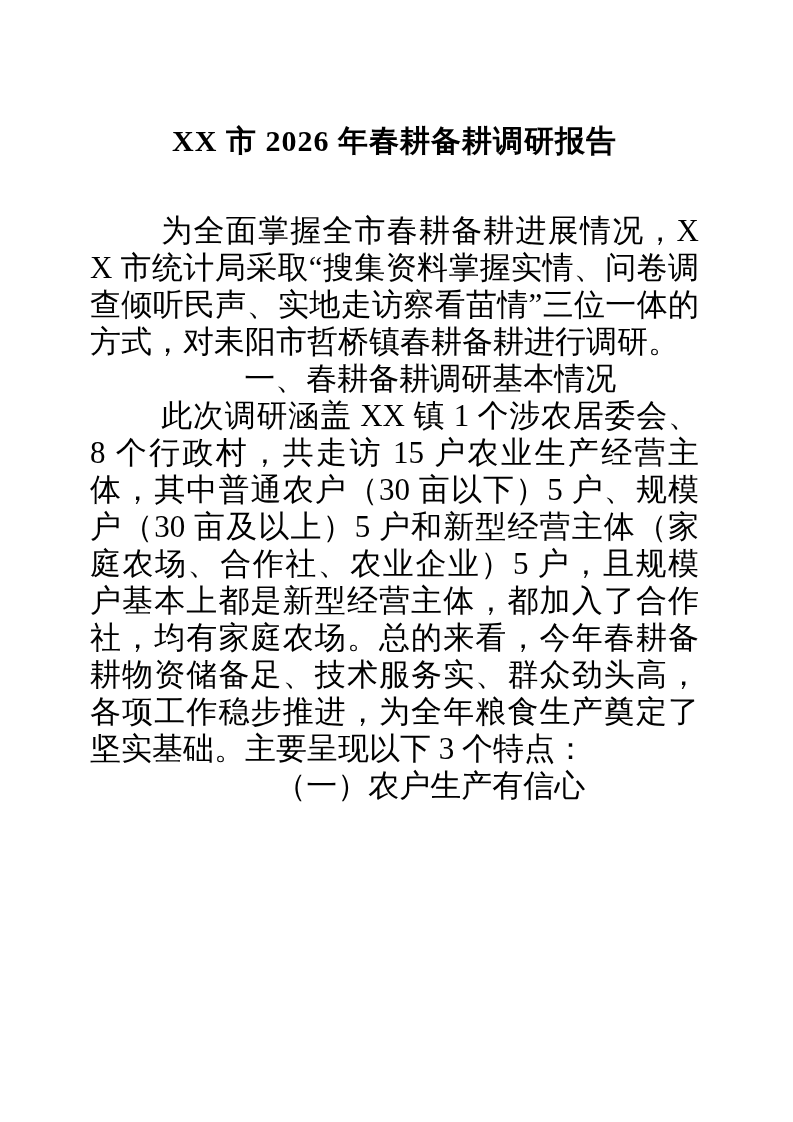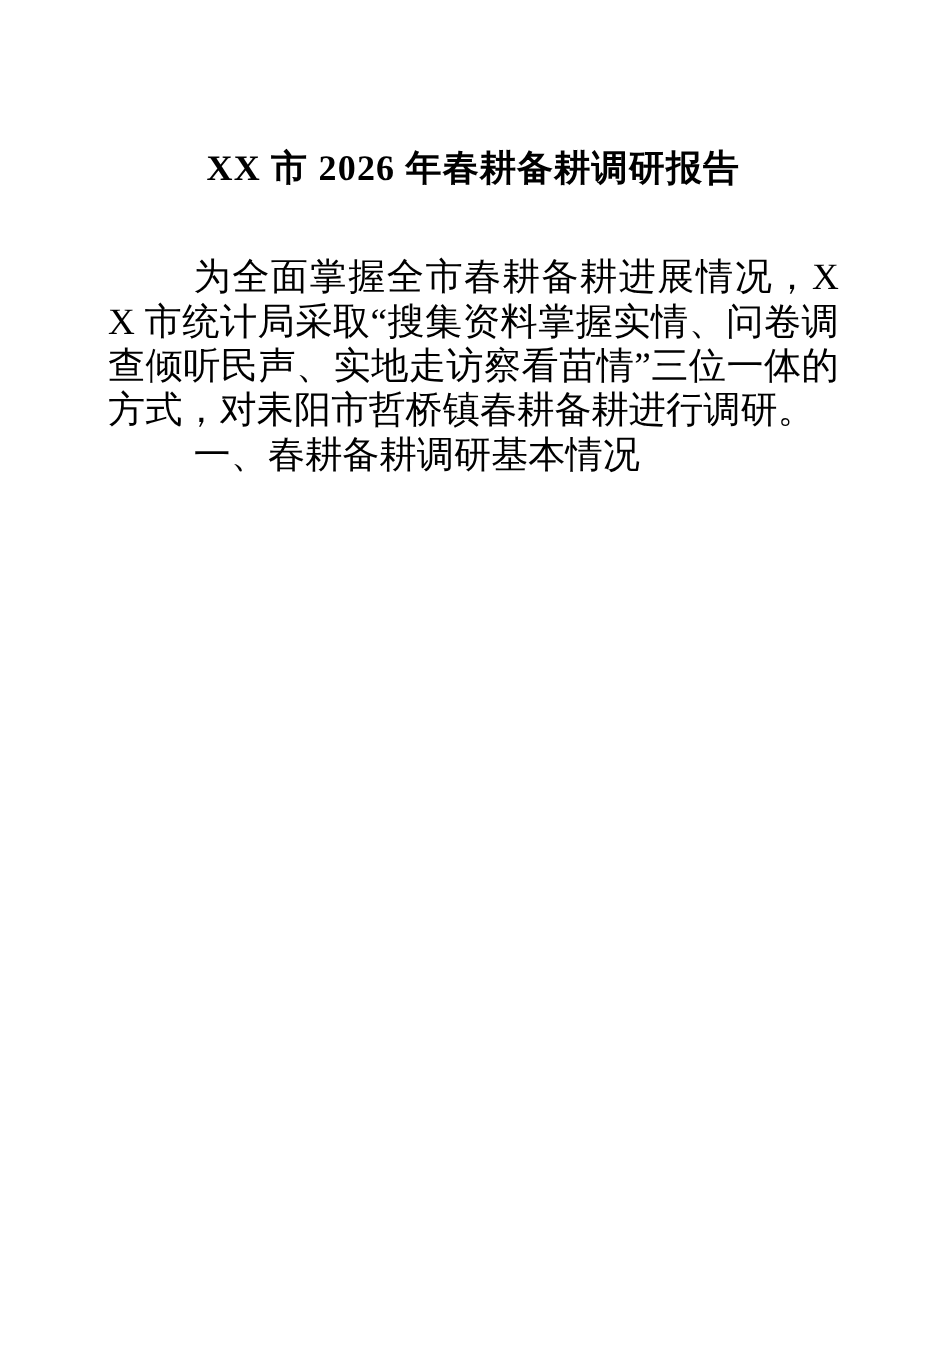--- a/index.html
+++ b/index.html
@@ -35,25 +35,27 @@
   }
   .doc-body p {
     margin: 0;
     padding: 0;
     text-indent: 2.3em;
     text-align: justify;
     text-justify: inter-character;
     word-break: break-all;
   }
   .doc-body p.heading {
-    text-align: left;
+    text-align: center;
   }
 </style>
 </head>
 <body>
 
 <div class="page">
   <h1 class="doc-title">XX 市 2026 年春耕备耕调研报告</h1>
   <div class="doc-body">
       <p class="body">为全面掌握全市春耕备耕进展情况，XX 市统计局采取“搜集资料掌握实情、问卷调查倾听民声、实地走访察看苗情”三位一体的方式，对耒阳市哲桥镇春耕备耕进行调研。</p>
       <p class="heading">一、春耕备耕调研基本情况</p>
+      <p class="body">此次调研涵盖 XX 镇 1 个涉农居委会、8 个行政村，共走访 15 户农业生产经营主体，其中普通农户（30 亩以下）5 户、规模户（30 亩及以上）5 户和新型经营主体（家庭农场、合作社、农业企业）5 户，且规模户基本上都是新型经营主体，都加入了合作社，均有家庭农场。总的来看，今年春耕备耕物资储备足、技术服务实、群众劲头高，各项工作稳步推进，为全年粮食生产奠定了坚实基础。主要呈现以下 3 个特点：</p>
+      <p class="heading">（一）农户生产有信心</p>
     </div>
 </div>
 
 </body></html>

